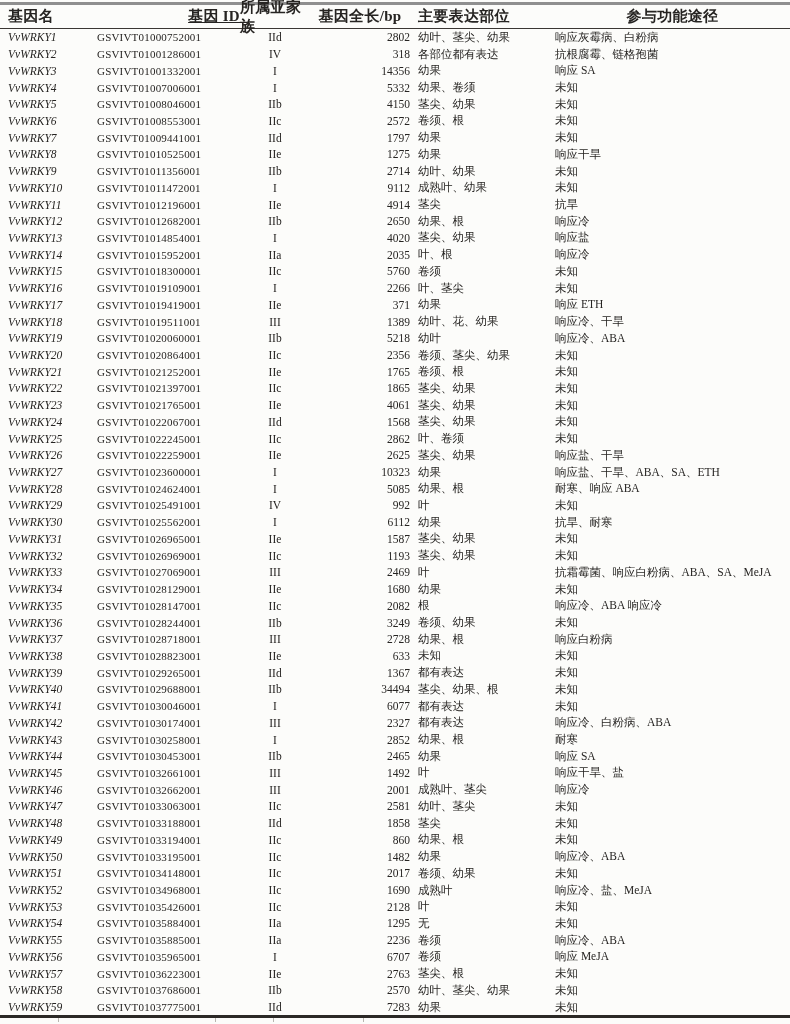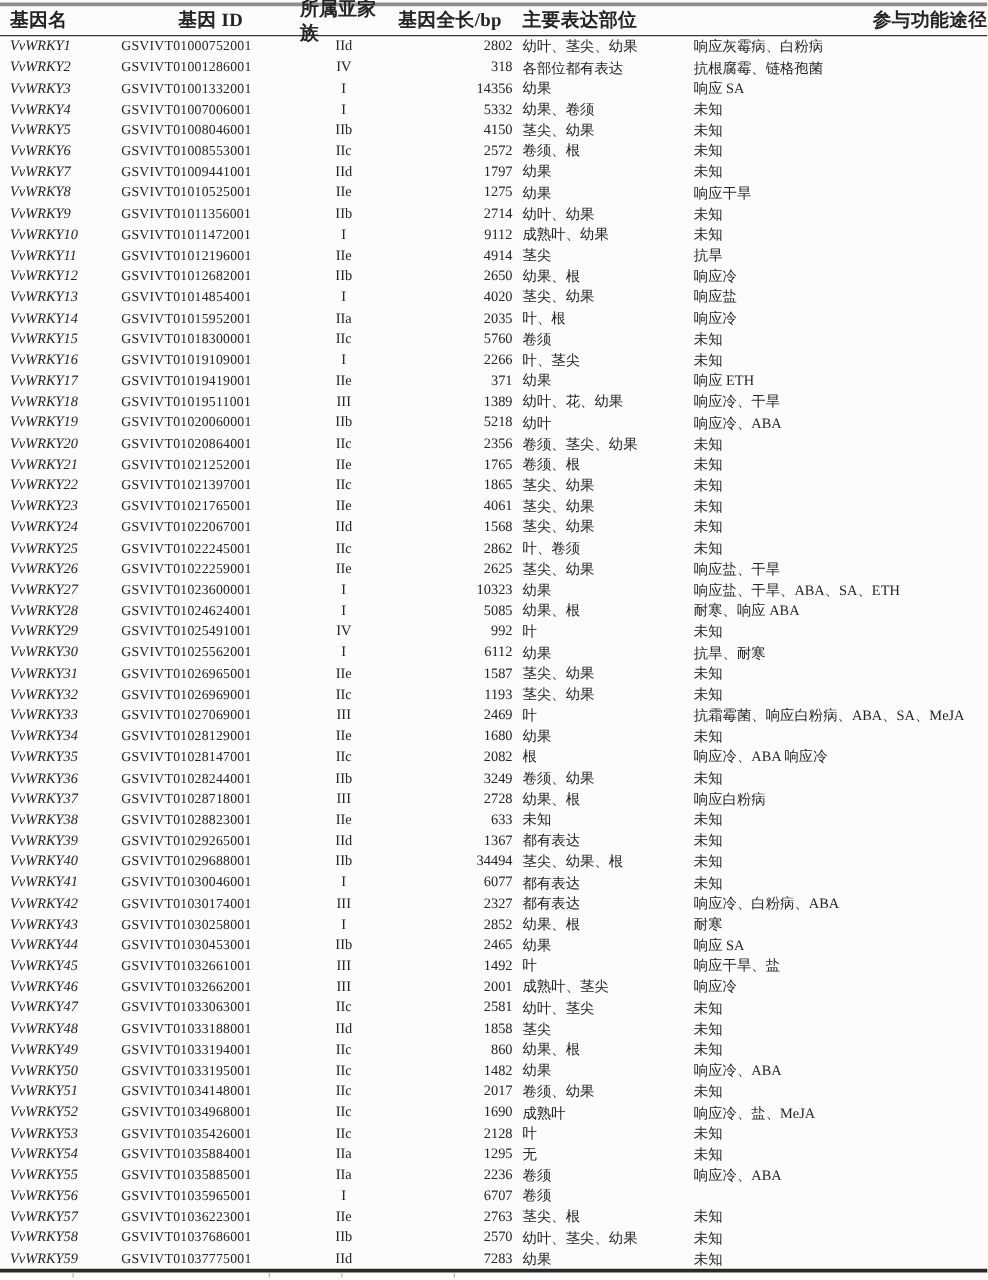--- a/index.html
+++ b/index.html
@@ -53,25 +53,25 @@
   }
   
   .c-name   { width: 89px;  padding-left: 8px;  overflow: hidden; }
   .c-id     { width: 143px; overflow: hidden; }
   .c-family { width: 70px;  text-align: center; }
   .c-length { width: 100px; text-align: right; }
   .c-expr   { width: 137px; padding-left: 8px; overflow: hidden; }
   .c-path   { flex: 1;      padding-left: 0px; overflow: hidden; }
   
   .header-row .c-name   { text-align: left; }
-  .header-row .c-id     { text-align: center; }
+  .header-row .c-id     { text-align: right; text-decoration: underline; }
   .header-row .c-family { text-align: left; }
   .header-row .c-length { text-align: center; }
   .header-row .c-expr   { text-align: left; }
-  .header-row .c-path   { text-align: right; }
+  .header-row .c-path   { text-align: center; }
   
   .body-rows .c-name { font-style: italic; }
   .body-rows .c-id   { font-size: 11px; letter-spacing: 0.2px; }
 </style>
 </head>
 <body>
 
 <div class="table-wrap">
   <div class="top-rule"></div>
 
@@ -579,20 +579,21 @@
     <div class="c-expr">卷须</div>
     <div class="c-path">响应冷、ABA</div>
   </div>
 
   <div class="row">
     <div class="c-name">VvWRKY56</div>
     <div class="c-id">GSVIVT01035965001</div>
     <div class="c-family">I</div>
     <div class="c-length">6707</div>
     <div class="c-expr">卷须</div>
+    <div class="c-path">响应 MeJA</div>
   </div>
 
   <div class="row">
     <div class="c-name">VvWRKY57</div>
     <div class="c-id">GSVIVT01036223001</div>
     <div class="c-family">IIe</div>
     <div class="c-length">2763</div>
     <div class="c-expr">茎尖、根</div>
     <div class="c-path">未知</div>
   </div>

